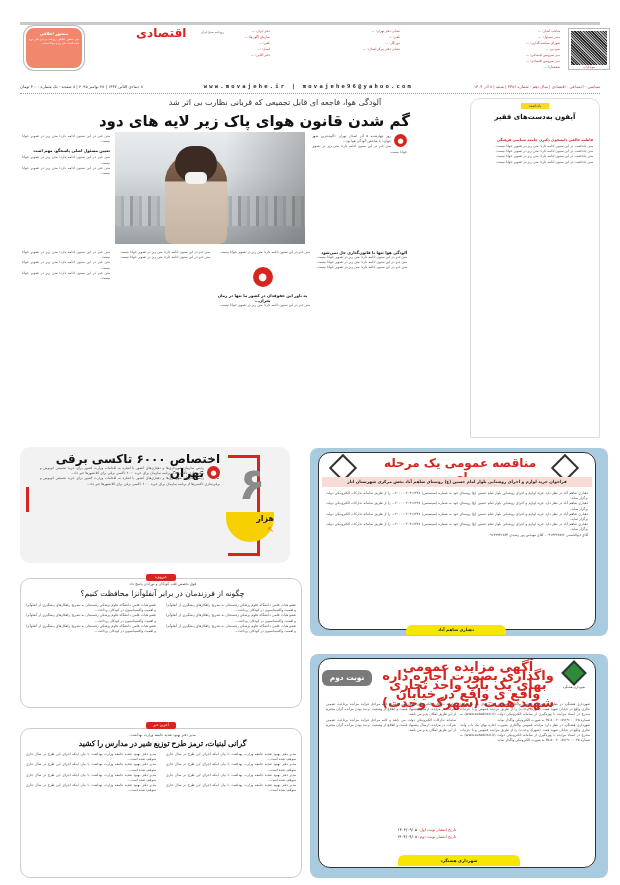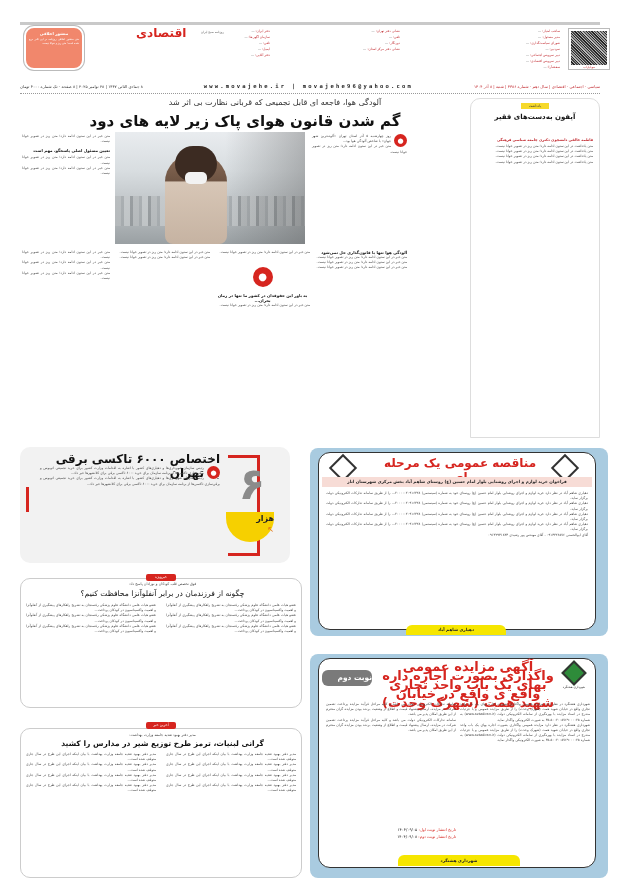--- a/index.html
+++ b/index.html
@@ -28,21 +28,21 @@
   .ethics-title { font-size: 4px; font-weight: bold; text-align: center; margin-bottom: 2px; }
   .ethics-body { font-size: 2.6px; line-height: 3.6px; text-align: justify; }
 
   .infobar { left: 20px; right: 20px; top: 79px; height: 14px; display: flex; align-items: center; justify-content: space-between; font-size: 4px; color: #333; }
   .infobar .web { font-family: "DejaVu Sans Mono", monospace; font-size: 5.5px; letter-spacing: 2.2px; font-weight: bold; color: #222; direction: ltr; }
   .infobar .red { color: #c0272d; }
   .dotted { left: 20px; right: 20px; top: 93px; height: 0; border-top: 1px dotted #999; }
 
   
   .kicker { left: 140px; top: 98px; width: 270px; text-align: center; font-size: 8px; color: #333; }
-  .headline { left: 80px; top: 112px; width: 330px; text-align: center; font-size: 15px; font-weight: bold; color: #111; }
+  .headline { left: 80px; top: 112px; width: 330px; text-align: right; font-size: 15px; font-weight: bold; color: #111; }
   .lead-photo { left: 115px; top: 132px; width: 190px; height: 112px; overflow: hidden;
     background: linear-gradient(180deg,#e9ecef 0%,#d8dde0 35%,#c3c8cb 60%,#9aa0a3 100%); }
   .lead-photo .city { position: absolute; left: 0; right: 0; bottom: 18px; height: 30px;
     background: repeating-linear-gradient(90deg,#b7bbbd 0 6px,#a4a9ac 6px 9px,#c5c9cb 9px 15px,#8f9497 15px 18px); opacity: .8; }
   .lead-photo .person { position: absolute; left: 50px; top: 22px; width: 62px; height: 90px; border-radius: 28px 28px 8px 8px; background: linear-gradient(180deg,#8a6b56 0%,#6e5443 30%,#d7c6b6 31%,#c6b3a2 100%); }
   .lead-photo .hair { position: absolute; left: 60px; top: 14px; width: 42px; height: 36px; border-radius: 20px; background: #3c2b22; }
   .lead-photo .mask { position: absolute; left: 70px; top: 40px; width: 22px; height: 12px; border-radius: 5px; background: #f2f2f2; }
   .lead-photo .shade { position: absolute; right: 0; top: 0; width: 80px; height: 100%; background: linear-gradient(90deg, rgba(255,255,255,0) 0%, rgba(80,80,80,.35) 100%); }
 
   .col-text { font-size: 3.4px; line-height: 5.2px; color: #444; text-align: justify; }
@@ -67,36 +67,36 @@
   .stat-text { left: 40px; top: 466px; width: 180px; }
 
   
   .health { left: 20px; top: 578px; width: 282px; height: 130px; border: 1px solid #ccc; border-radius: 10px; }
   .tab-red { width: 30px; height: 7px; background: #d6251f; color: #fff; font-size: 3.6px; text-align: center; line-height: 7px; border-radius: 2px; }
   .health-kicker { left: 40px; top: 582px; width: 245px; text-align: center; font-size: 3.6px; color: #444; }
   .health-title { left: 40px; top: 589px; width: 245px; text-align: center; font-size: 7.6px; font-weight: normal; color: #111; }
 
   .milk { left: 20px; top: 728px; width: 282px; height: 150px; border: 1px solid #ccc; border-radius: 10px; }
   .milk-kicker { left: 40px; top: 733px; width: 245px; text-align: center; font-size: 3.6px; color: #444; }
-  .milk-title { left: 40px; top: 739px; width: 245px; text-align: center; font-size: 7.6px; font-weight: bold; color: #111; }
+  .milk-title { left: 40px; top: 739px; width: 245px; text-align: center; font-size: 7.6px; font-weight: bold; color: #111; font-family: Liberation Serif, serif; }
 
   
   .tender-wrap { left: 310px; top: 448px; width: 298px; height: 188px; background: #a9cbe0; border-radius: 8px; }
   .tender { left: 318px; top: 452px; width: 278px; height: 178px; background: #fff; border: 1.5px solid #333; border-radius: 12px; }
   .tender-title { left: 380px; top: 456px; width: 160px; text-align: center; font-size: 12px; font-weight: bold; color: #d6251f; }
   .tender-logo { width: 20px; height: 20px; border: 2px solid #333; transform: rotate(45deg); display: inline-block; }
   .tender-band { left: 322px; top: 477px; width: 270px; height: 10px; background: #f7dcd6; font-size: 4.2px; font-weight: bold; text-align: center; line-height: 10px; color: #222; }
   .tender-body { left: 326px; top: 491px; width: 262px; }
   .tender-footer { left: 406px; top: 625px; width: 100px; height: 10px; background: #f6e600; border-radius: 6px 6px 0 0; text-align: center; font-size: 4.2px; font-weight: bold; line-height: 10px; }
 
   
   .auction-wrap { left: 310px; top: 654px; width: 298px; height: 224px; background: #a9cbe0; border-radius: 8px; }
   .auction { left: 318px; top: 658px; width: 278px; height: 210px; background: #fff; border: 1.5px solid #333; border-radius: 12px; }
   .auction-title { left: 378px; top: 662px; width: 180px; text-align: center; font-size: 13px; font-weight: bold; color: #d6251f; line-height: 9px; }
-  .auction-round { left: 322px; top: 670px; width: 50px; height: 16px; background: #7a7a7a; color: #fff; border-radius: 6px; font-size: 7.4px; font-weight: bold; text-align: right; line-height: 16px; }
+  .auction-round { left: 322px; top: 670px; width: 50px; height: 16px; background: #7a7a7a; color: #fff; border-radius: 6px; font-size: 7.4px; font-weight: bold; text-align: center; line-height: 16px; }
   .auction-logo { left: 560px; top: 664px; width: 28px; height: 30px; text-align: center; }
   .auction-body-r { left: 460px; top: 702px; width: 130px; }
   .auction-body-l { left: 326px; top: 702px; width: 130px; }
   .auction-dates { left: 326px; top: 827px; width: 130px; font-size: 4px; line-height: 6.5px; }
   .auction-dates .k { color: #d6251f; }
   .auction-footer { left: 398px; top: 855px; width: 122px; height: 11px; background: #f6e600; border-radius: 6px 6px 0 0; text-align: center; font-size: 4.2px; font-weight: bold; line-height: 11px; }
 </style>
 </head>
 <body>
 

